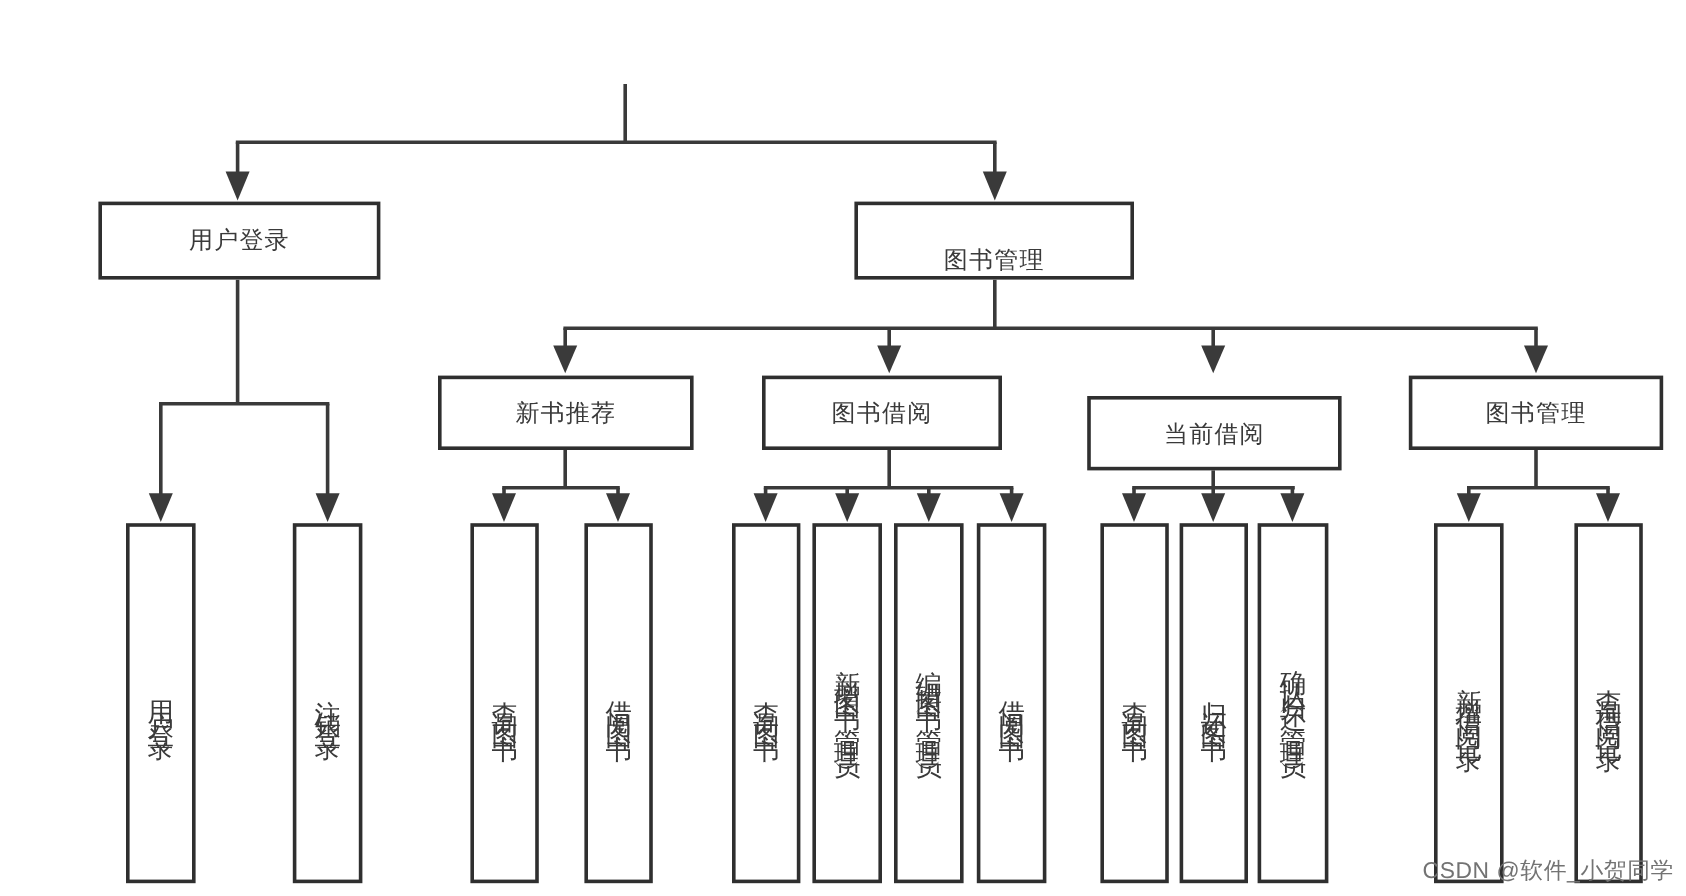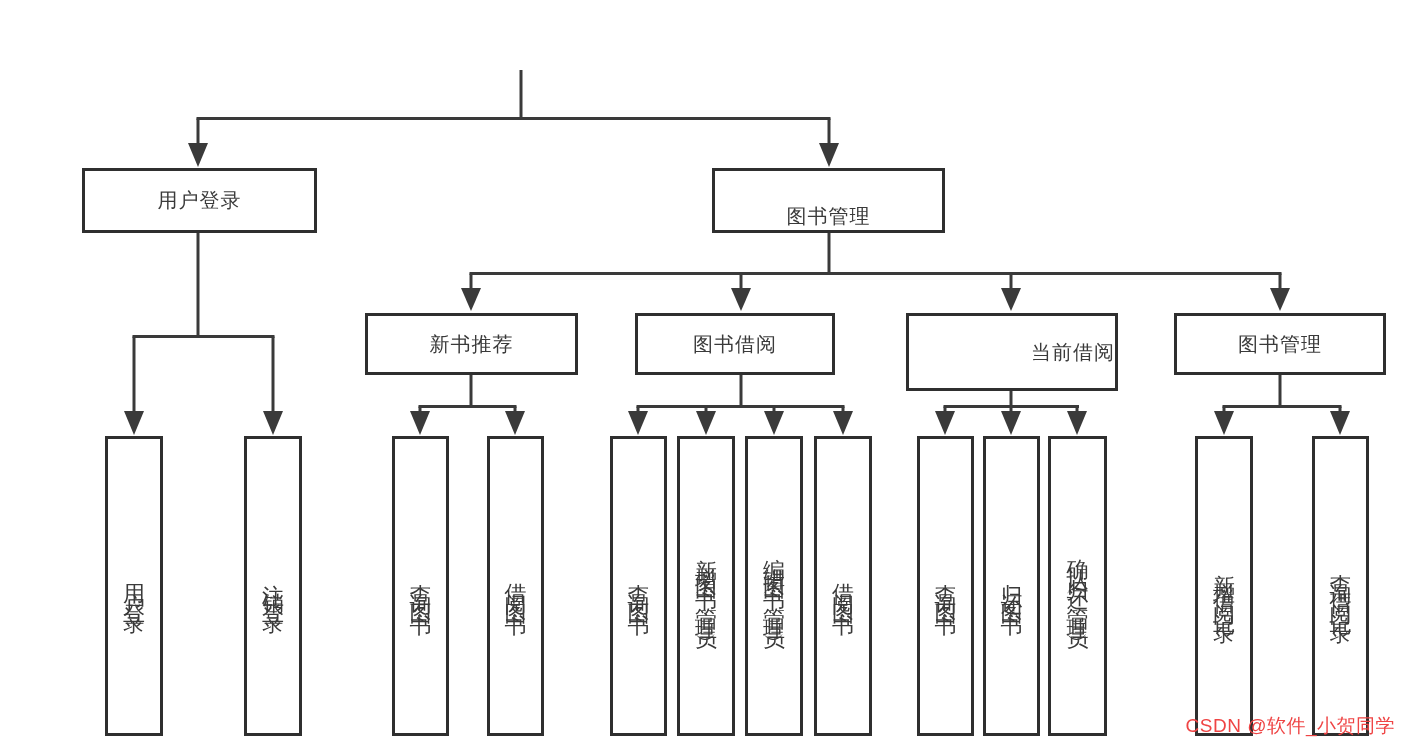--- a/index.html
+++ b/index.html
@@ -41,21 +41,21 @@
     width: 1405px; height: 747px;
     pointer-events: none;
   }
   svg.connectors line { stroke: #3a3a3a; stroke-width: 3; }
   svg.connectors polygon { fill: #3a3a3a; }
   .watermark {
     position: absolute;
     right: 10px;
     top: 713px;
     font-size: 19px;
-    color: #ef4444;
+    color: #737373;
     letter-spacing: 0.5px;
     z-index: 5;
     white-space: nowrap;
   }
 </style>
 </head>
 <body>
 
 <div class="canvas">
 
@@ -128,21 +128,21 @@
   <div class="node h-label" style="left:712px; top:168px; width:233px; height:65px;align-items:flex-end;">
     <span>图书管理</span>
   </div>
 
   <div class="node h-label" style="left:365px; top:313px; width:213px; height:62px;">
     <span>新书推荐</span>
   </div>
   <div class="node h-label" style="left:635px; top:313px; width:200px; height:62px;">
     <span>图书借阅</span>
   </div>
-  <div class="node h-label" style="left:906px; top:313px; width:212px; height:78px;justify-content:flex-end;">
+  <div class="node h-label" style="left:906px; top:330px; width:212px; height:62px;">
     <span>当前借阅</span>
   </div>
   <div class="node h-label" style="left:1174px; top:313px; width:212px; height:62px;">
     <span>图书管理</span>
   </div>
 
   <div class="node leaf" style="left:105px; width:58px;">
     <span>用户登录</span>
   </div>
   <div class="node leaf" style="left:244px; width:58px;">

